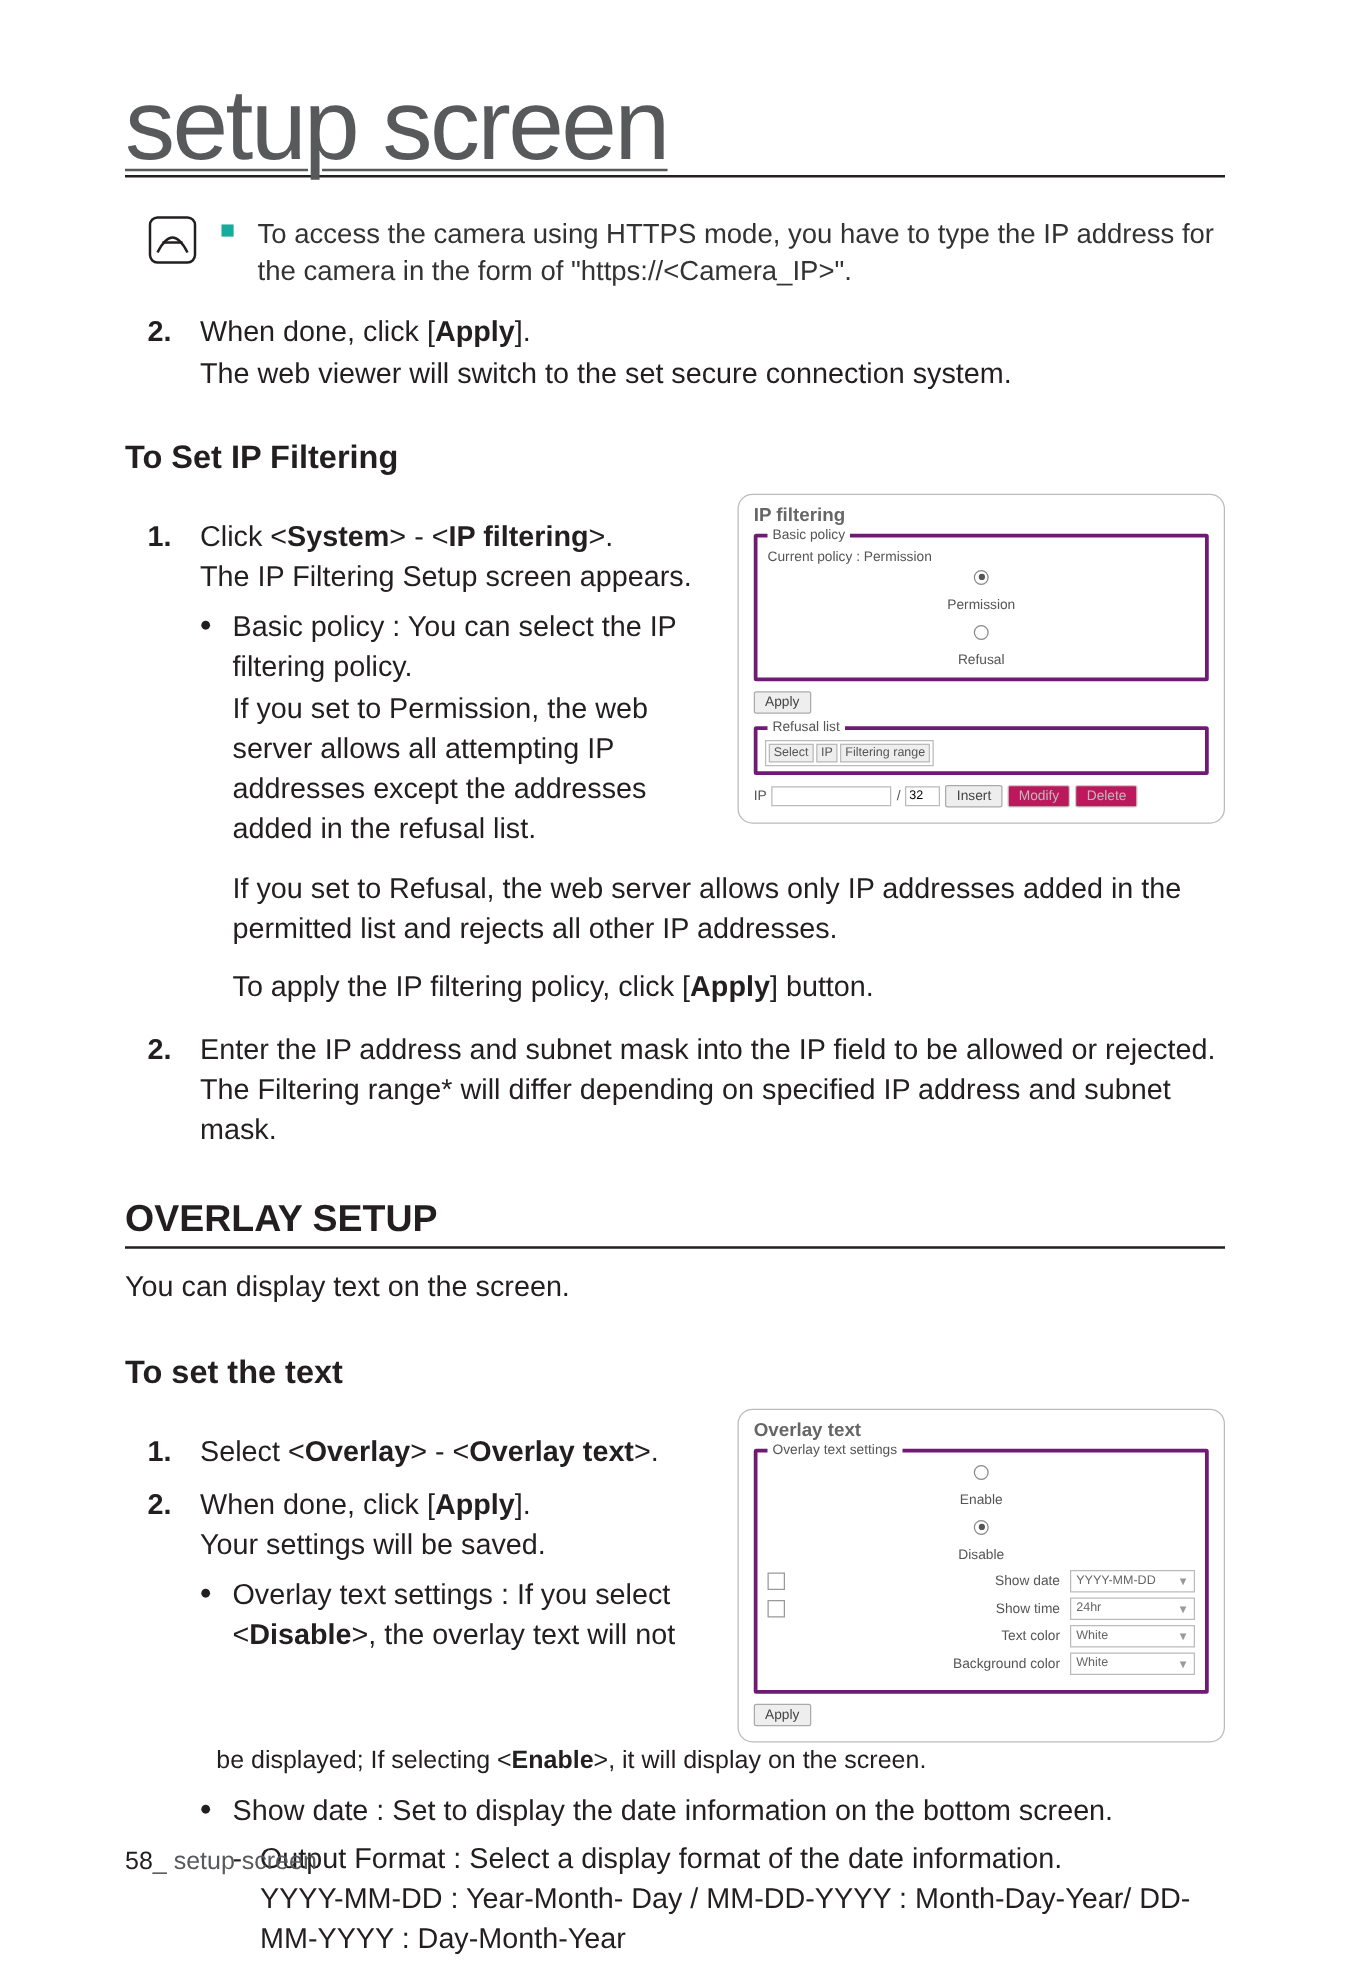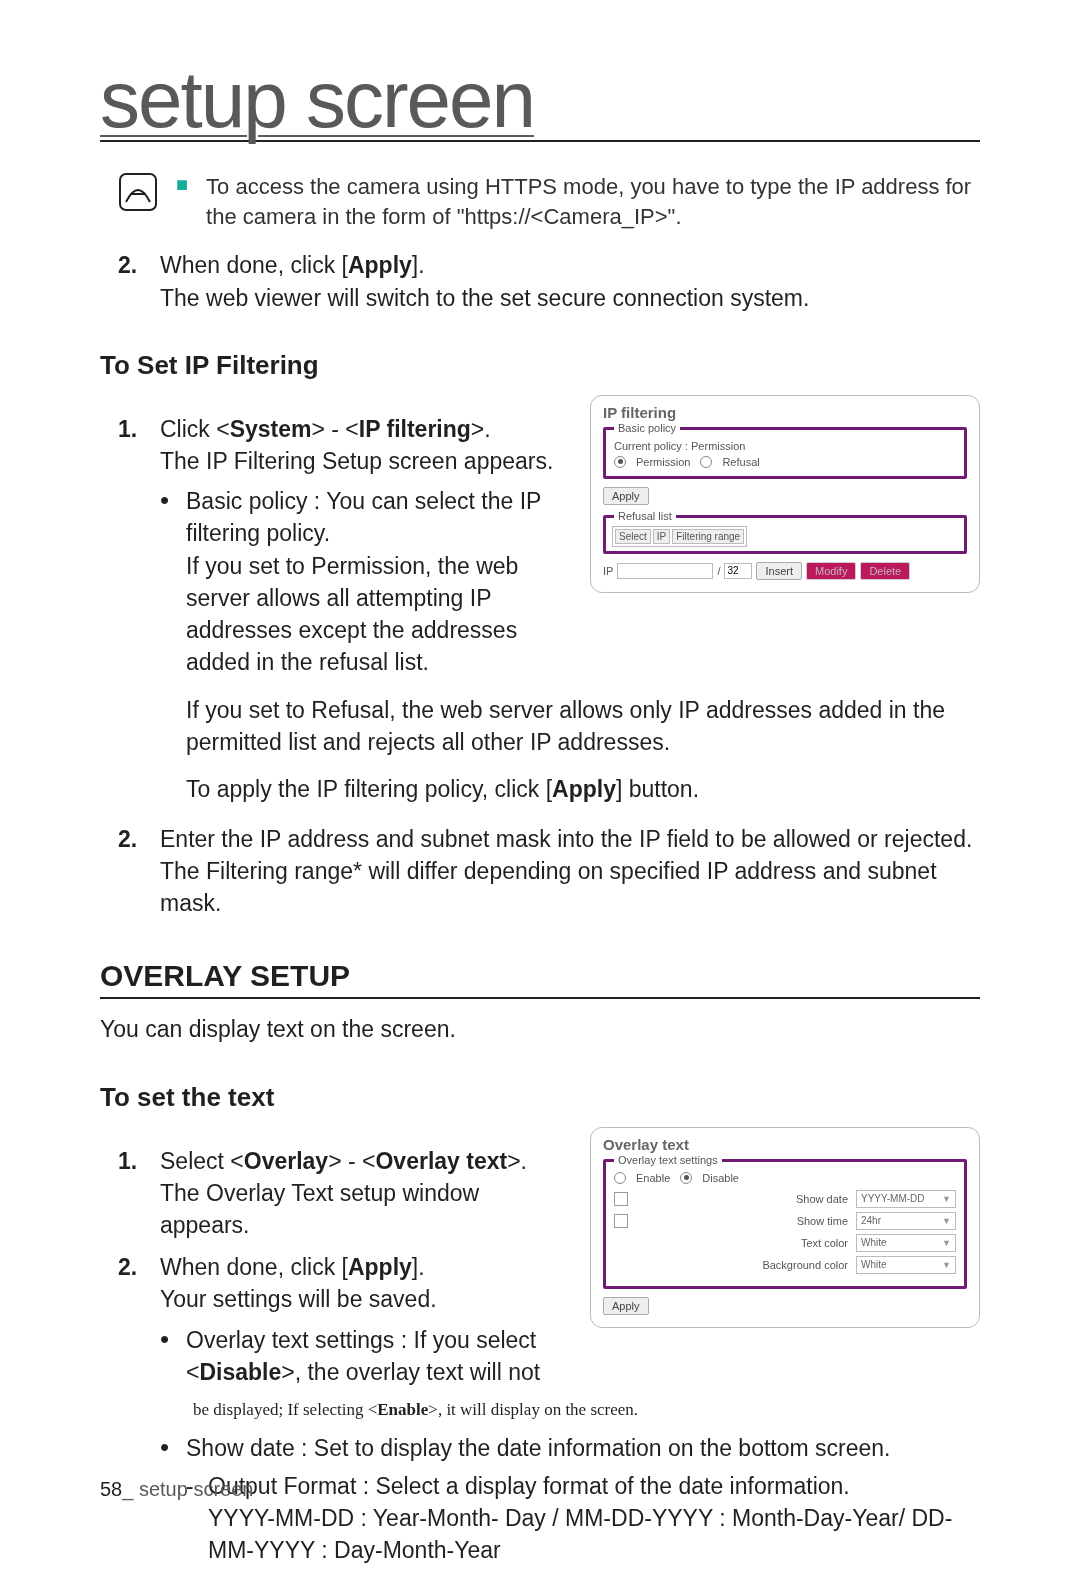--- a/index.html
+++ b/index.html
@@ -173,21 +173,21 @@
   }
   .fieldset .legend {
     position: absolute;
     top: -8px;
     left: 8px;
     background: #fff;
     padding: 0 4px;
     font-size: 11px;
     color: #555;
   }
-  .radio-row { display: flex; gap: 10px; align-items: center; font-size: 11px; }
+  .radio-row { display: flex; gap: 10px; align-items: center; font-size: 11px; flex-direction: column; }
   .radio { width: 10px; height: 10px; border: 1px solid #888; border-radius: 50%; display: inline-flex; align-items: center; justify-content: center; }
   .radio.checked::after { content: ""; width: 5px; height: 5px; background: #555; border-radius: 50%; display: block; }
   .btn {
     display: inline-block;
     border: 1px solid #aaa;
     padding: 2px 8px;
     font-size: 11px;
     color: #444;
     background: #eee;
     border-radius: 2px;
@@ -309,21 +309,20 @@
   <div class="section-head">OVERLAY SETUP</div>
   <div class="body-text">You can display text on the screen.</div>
 
   <div class="sub-head">To set the text</div>
 
   <div class="two-col">
     <div class="left">
       <ol class="main-list" style="margin-left:18px;">
         <li>
           <span>Select &lt;</span><span class="bold">Overlay</span><span>&gt; - &lt;</span><span class="bold">Overlay text</span><span>&gt;.</span><br>
-          <span>The Overlay Text setup window appears.</span>
         </li>
         <li>
           <span>When done, click [</span><span class="bold">Apply</span><span>].</span><br>
           <span>Your settings will be saved.</span>
           <ul class="bullets">
             <li>
               <span>Overlay text settings : If you select &lt;</span><span class="bold">Disable</span><span>&gt;, the overlay text will not</span>
             </li>
           </ul>
         </li>
@@ -371,21 +370,21 @@
                 <span>White</span>
                 <span class="caret">▼</span>
               </span>
           </div>
         </div>
         <span class="btn">Apply</span>
       </div>
     </div>
   </div>
 
-  <div style="font-size:17px; line-height:1.4; margin-left:93px;font-family:Liberation Serif, serif;">
+  <div style="font-size:20px; line-height:1.4; margin-left:73px;">
     <span>be displayed; If selecting &lt;</span><span class="bold">Enable</span><span>&gt;, it will display on the screen.</span>
   </div>
 
   <ul class="bullets" style="margin-left:60px; margin-top:10px;">
     <li>
       <span>Show date : Set to display the date information on the bottom screen.</span>
       <ul class="dashes">
         <li>
           <span>Output Format : Select a display format of the date information.</span><br>
           <span>YYYY-MM-DD : Year-Month- Day / MM-DD-YYYY : Month-Day-Year/ DD-MM-YYYY : Day-Month-Year</span>

